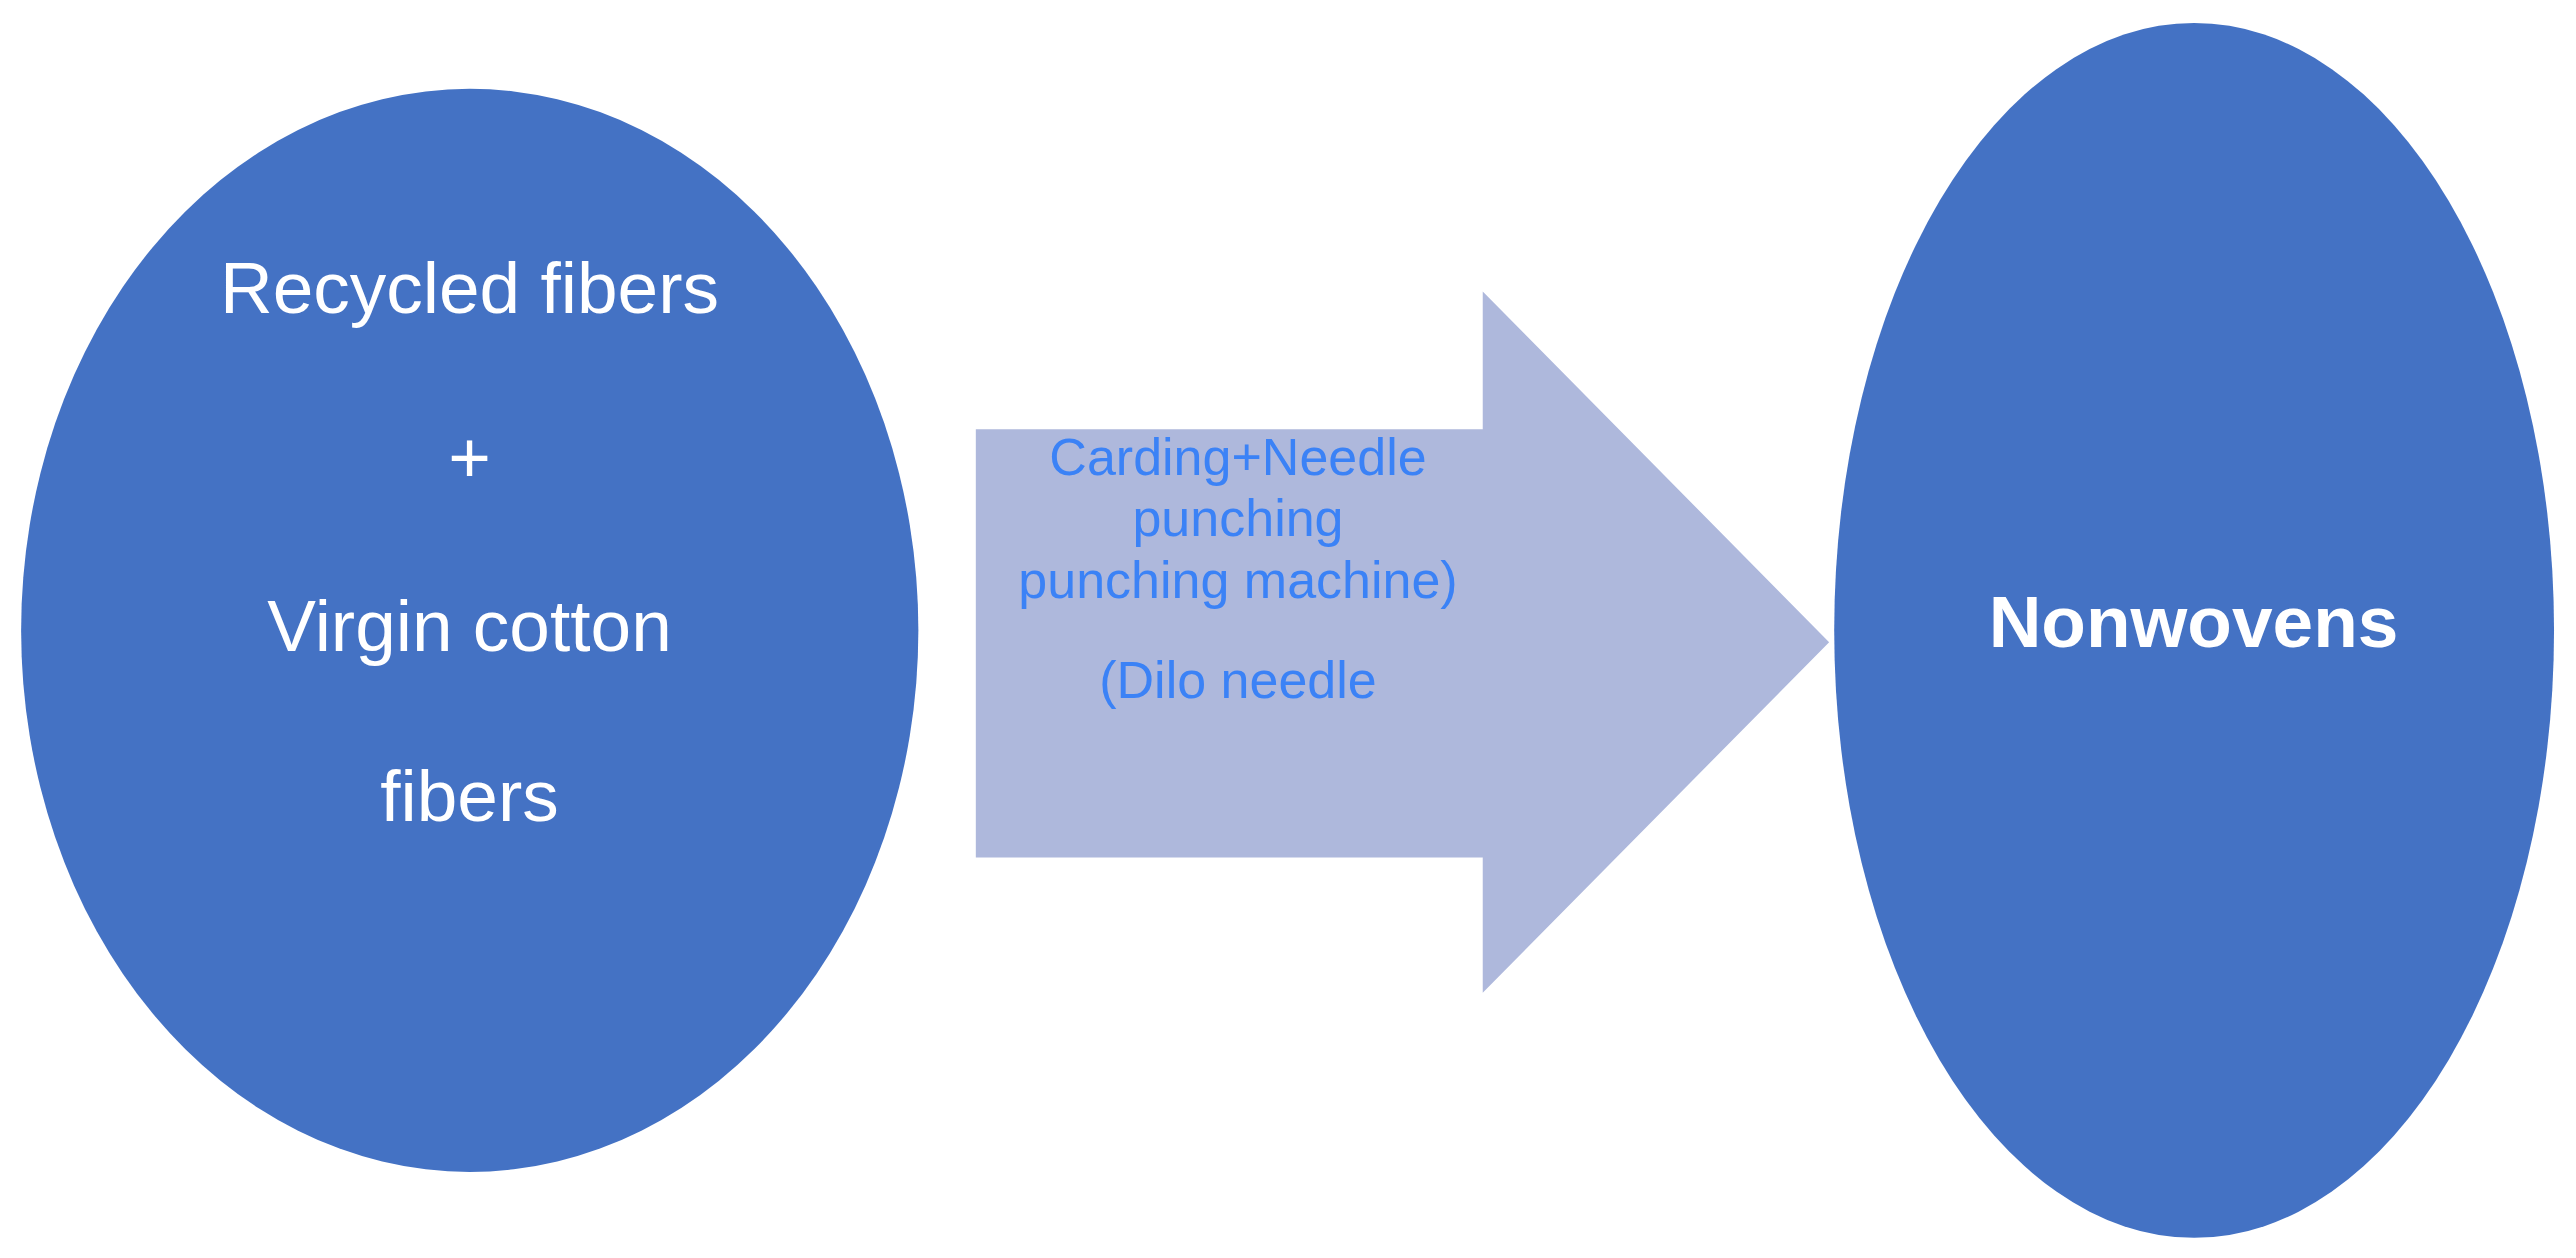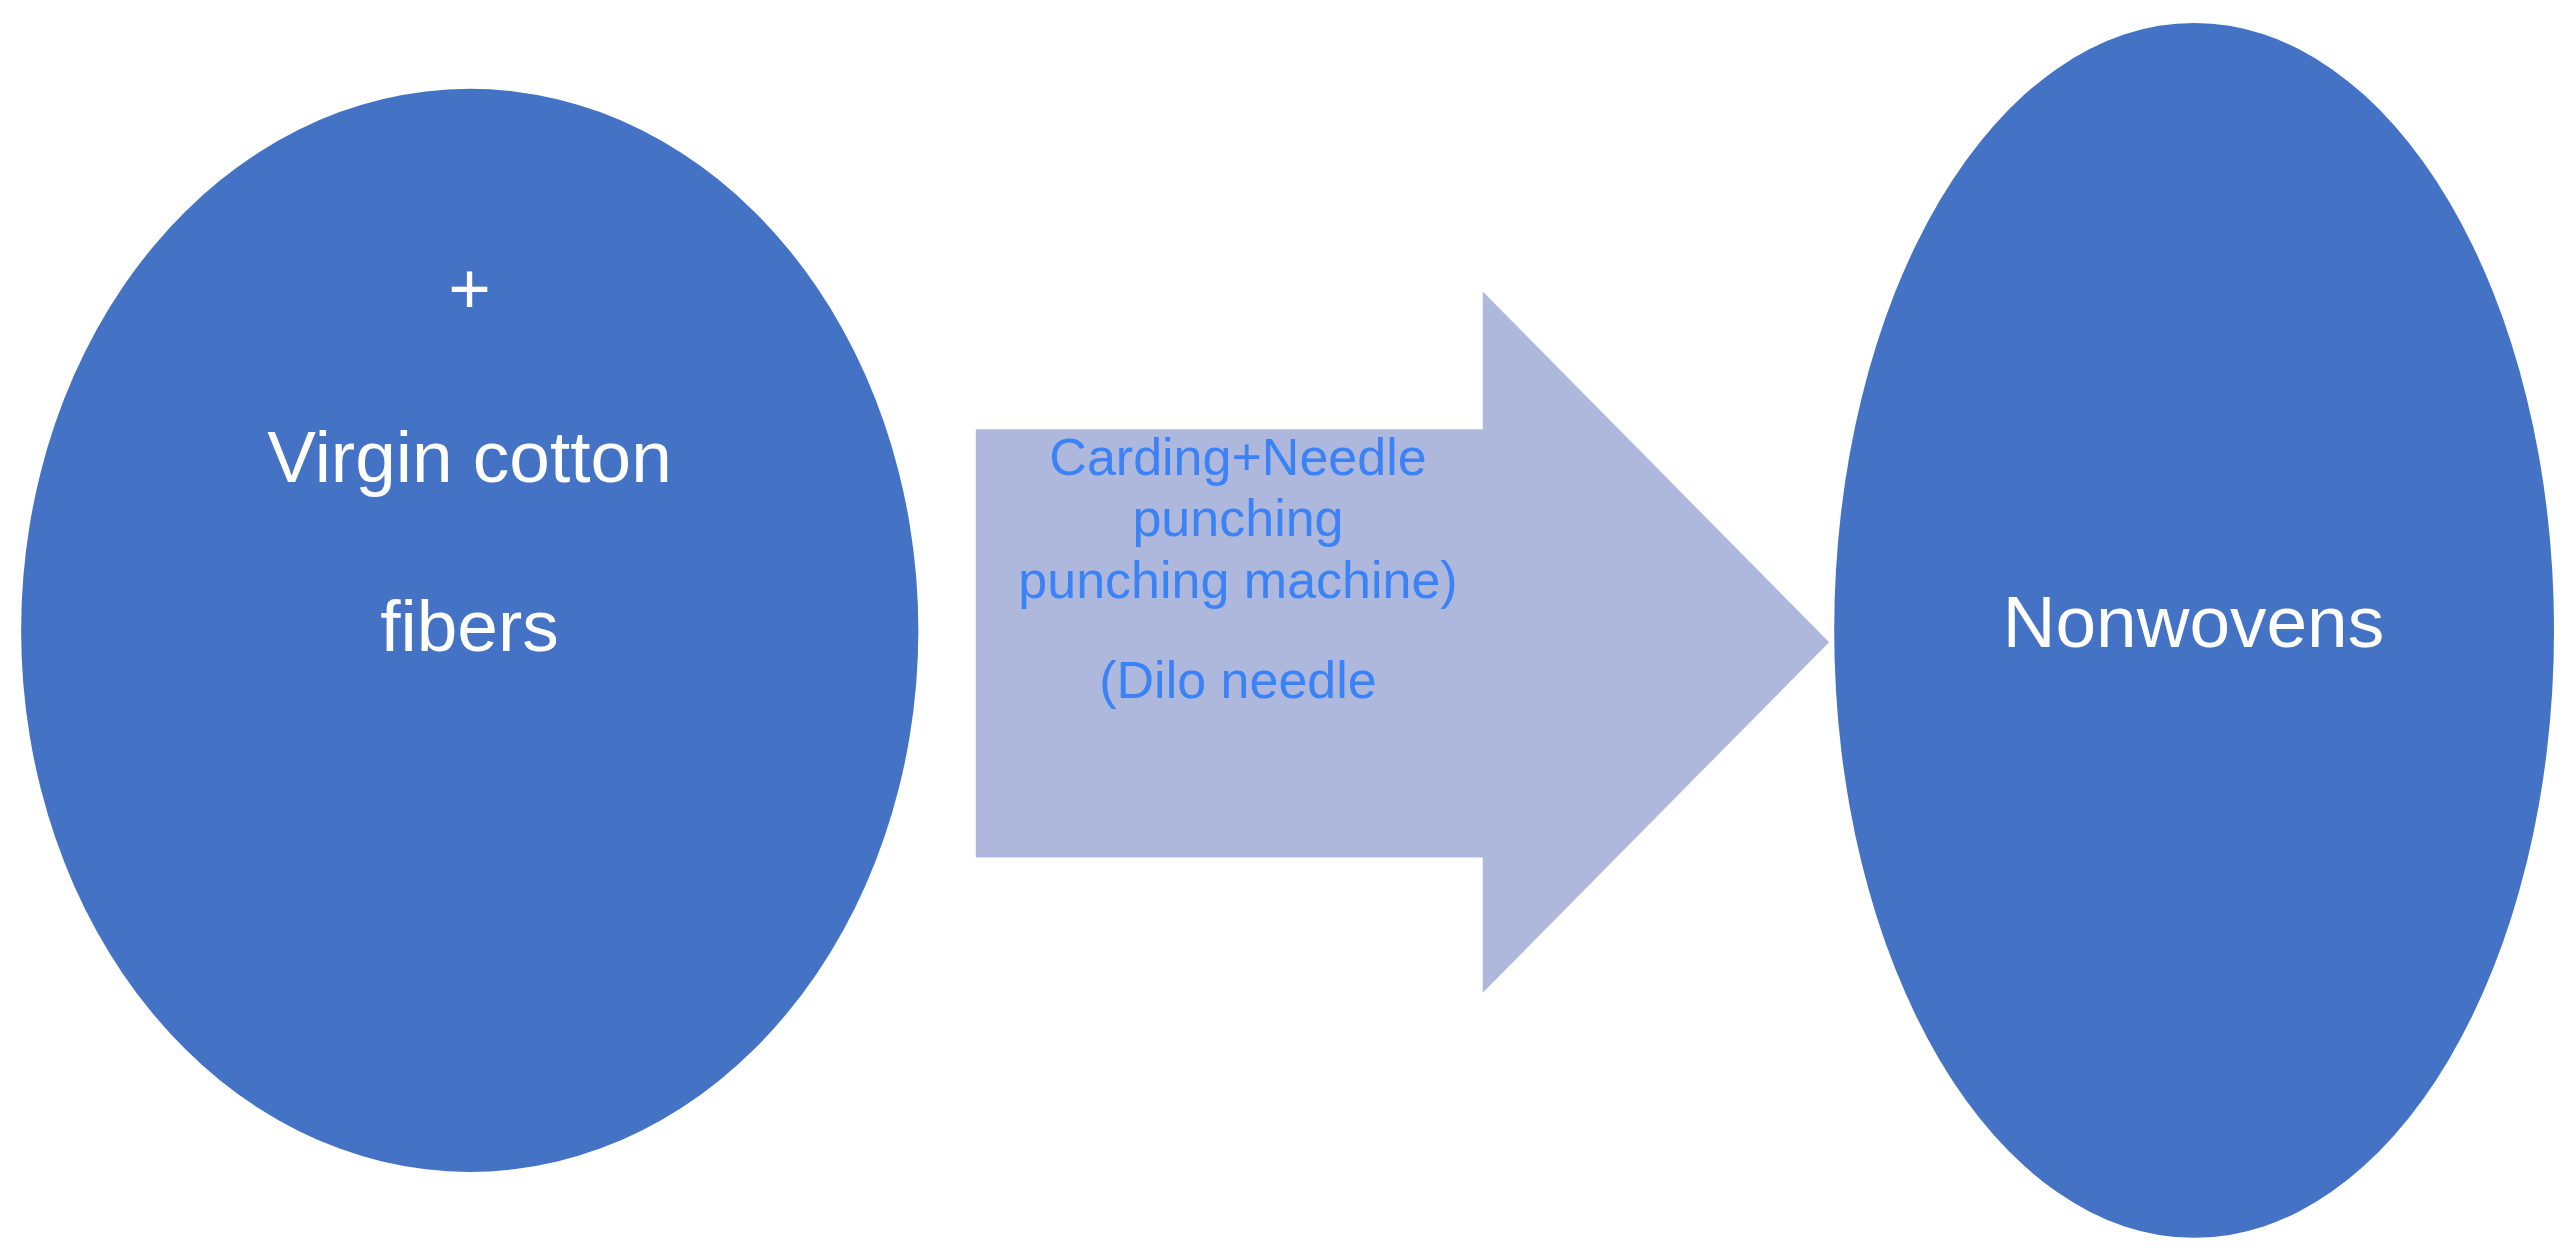--- a/index.html
+++ b/index.html
@@ -46,21 +46,21 @@
     letter-spacing: 0px;
   }
   #source-ellipse-label .line { display: block; }
   #source-ellipse-label .plus-line { display: block; }
   #target-ellipse-label {
     left: 1834px;
     top: 580px;
     width: 719px;
     color: #ffffff;
     font-size: 73px;
-    font-weight: 400;
+    font-weight: 700;
   }
   #process-arrow-label {
     position: absolute;
     left: 993px;
     top: 427px;
     width: 490px;
     color: #000000;
     font-size: 52px;
     line-height: 1.18;
     text-align: center;
@@ -82,20 +82,21 @@
   <svg id="flow-svg" viewBox="0 0 3049 1490" xmlns="http://www.w3.org/2000/svg">
 
     <ellipse id="source-ellipse-shape" cx="556" cy="746" rx="531" ry="641" fill="#4472C4"></ellipse>
 
     <polygon id="process-arrow-shape" points="1155,508 1755,508 1755,345 2165,760 1755,1175 1755,1015 1155,1015" fill="#AEB8DC"></polygon>
 
     <ellipse id="target-ellipse-shape" cx="2597" cy="746" rx="426" ry="719" fill="#4472C4"></ellipse>
   </svg>
 
   <div class="node-label" id="source-ellipse-label" style="color: rgb(255, 255, 255);">
+    <span class="line">Recycled fibers</span>
     <span class="plus-line">+</span>
     <span class="line">Virgin cotton</span>
     <span class="line">fibers</span>
   </div>
 
   <div id="process-arrow-label" style="color: #3b82f6;">
     <span class="para first">Carding+Needle</span>
     <span class="para">punching</span>
     <span class="para">punching machine)</span>
     <span class="para second">(Dilo needle</span>

